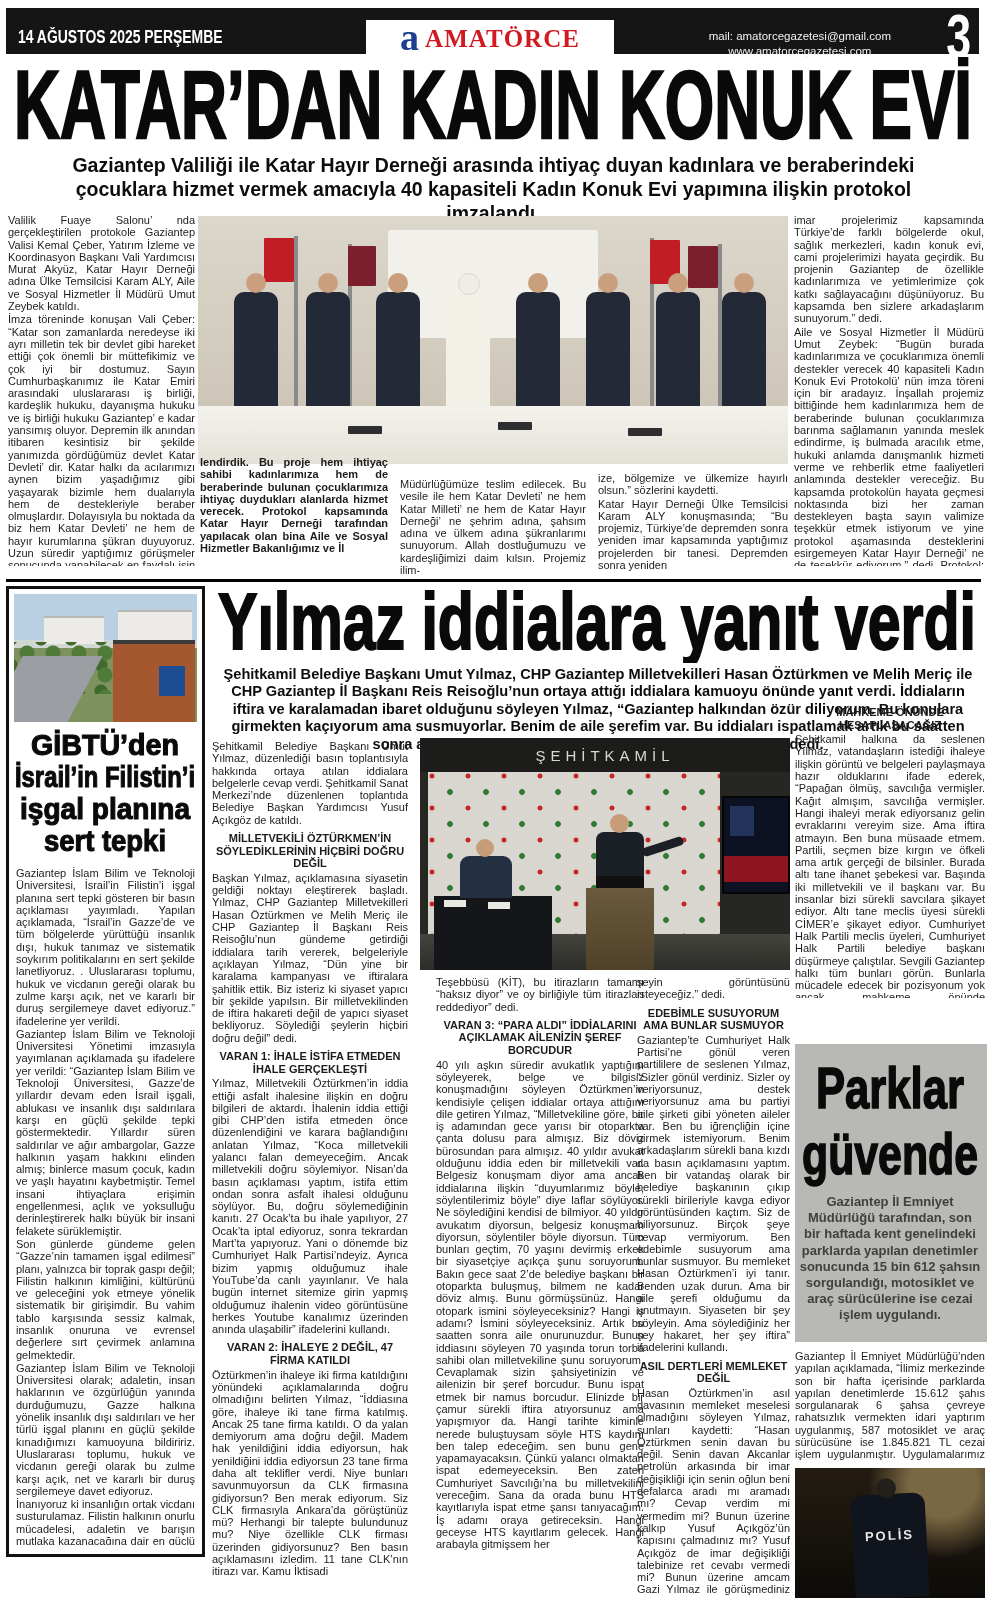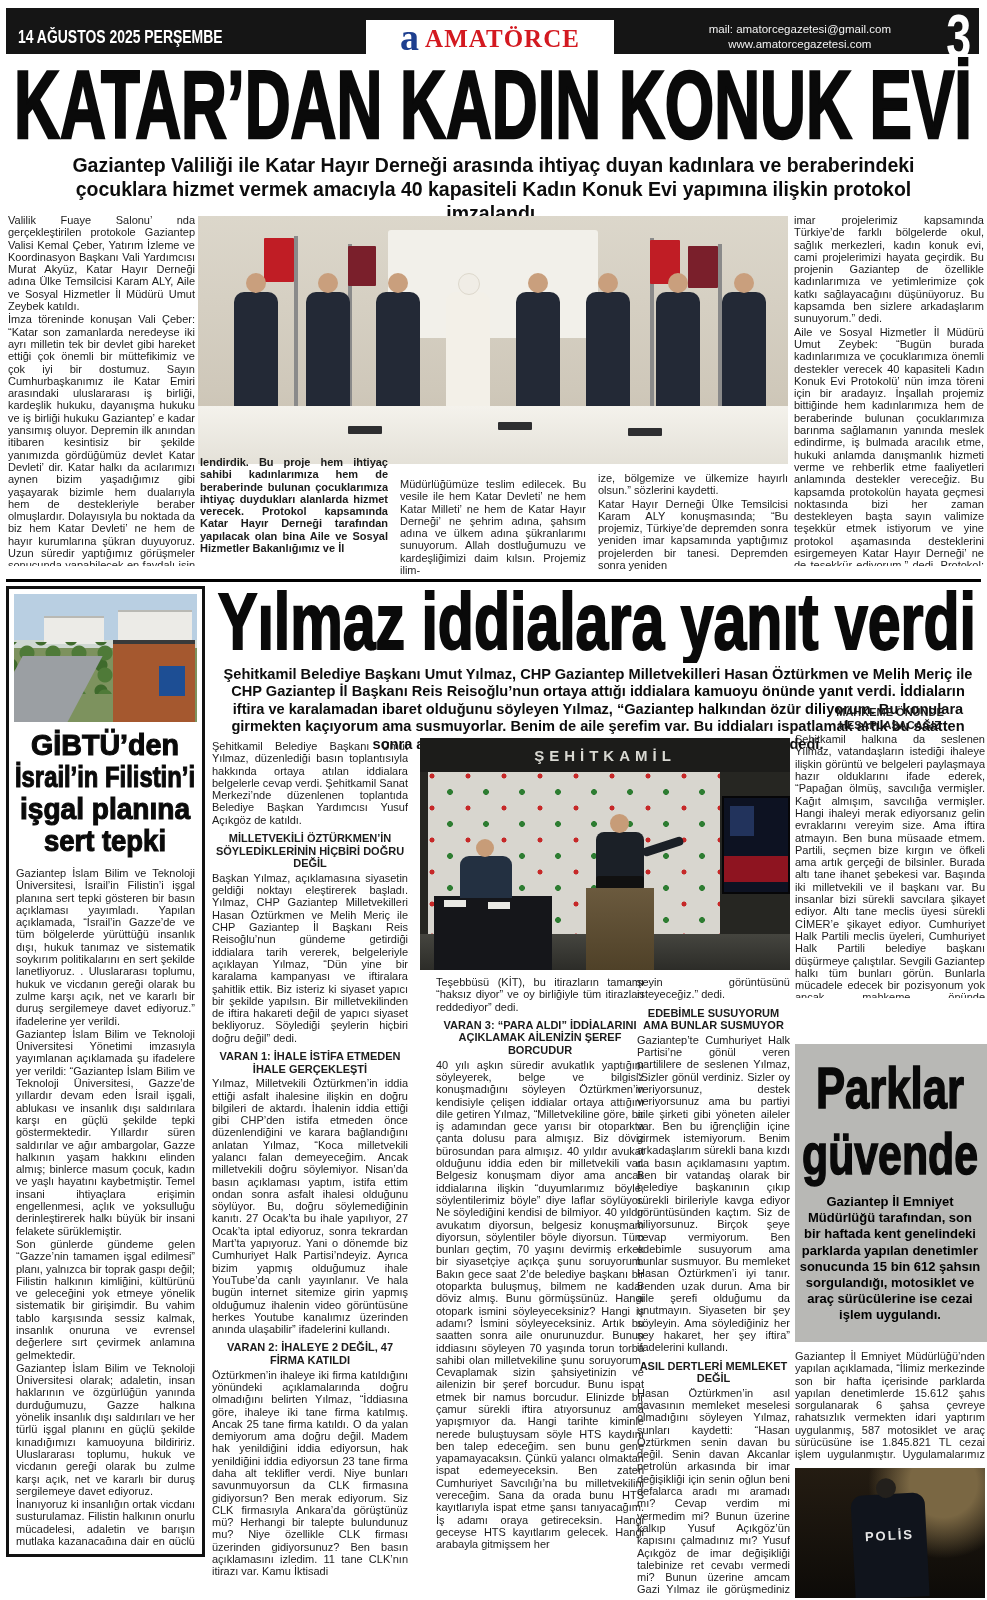--- a/index.html
+++ b/index.html
@@ -9,21 +9,21 @@
   
   .topbar{left:6px;top:8px;width:973px;height:46px;background:#151515;}
   .date{left:12px;top:20px;color:#fff;font-size:17px;font-weight:bold;white-space:nowrap;
         transform:scale(.82,1.05);transform-origin:left center;}
   .logobox{left:360px;top:12px;width:248px;height:38px;background:#fff;display:flex;
            align-items:center;justify-content:center;gap:6px;}
   .logo-a{font-family:"Liberation Serif",serif;font-weight:bold;font-size:38px;line-height:34px;
           color:#1e3f8f;transform:translateY(-2px);}
   .logo-word{font-family:"Liberation Serif",serif;font-weight:bold;font-size:25px;color:#d31920;
              letter-spacing:1px;transform:scaleY(1.05);}
-  .mailbox{right:88px;top:14px;color:#f2f2f2;font-size:11.5px;line-height:15px;text-align:center;}
+  .mailbox{right:88px;top:21px;color:#f2f2f2;font-size:11.5px;line-height:15px;text-align:center;}
   .pagenum{right:8px;top:-8px;color:#fff;font-size:56px;font-weight:900;
            transform:scale(.8,1.12);transform-origin:right top;}
   
   svg text{font-family:"Liberation Sans",sans-serif;font-weight:bold;fill:#0a0a0a;}
   .subhead1{left:55px;top:153px;width:877px;font-size:19.5px;font-weight:bold;text-align:center;
             line-height:24px;color:#0d0d0d;}
   .subhead2{left:216px;top:666px;width:764px;font-size:14.6px;font-weight:bold;text-align:center;
             line-height:17.4px;color:#0d0d0d;}
   
   .col{font-size:11px;line-height:12.3px;text-align:justify;color:#1c1c1c;overflow:hidden;}
@@ -39,21 +39,21 @@
   .ph1-table{left:0;bottom:0;width:100%;height:58px;background:linear-gradient(#f4f2ec,#e4e1d8);}
   .flagpole{width:4px;background:#8a8a8a;}
   .flag{border-radius:1px;}
   .fig{position:absolute;bottom:56px;width:44px;height:116px;background:#232936;border-radius:10px 10px 0 0;}
   .fig::before{content:"";position:absolute;top:-19px;left:12px;width:20px;height:20px;border-radius:50%;background:#c99f7d;}
   .fig.robe{background:#f3f0e8;}
   .fig.robe::before{background:#f0ede6;border:1px solid #ddd8cc;}
   .folder{position:absolute;width:34px;height:8px;background:#2e2e30;border-radius:1px;}
   .photo2{background:#262622;}
   .ph2-top{left:0;top:0;width:100%;height:34px;background:#1c1c1a;display:flex;align-items:center;justify-content:center;}
-  .ph2-topname{color:#d9d9d3;font-weight:bold;font-size:15px;letter-spacing:5px;}
+  .ph2-topname{color:#d9d9d3;font-weight:normal;font-size:15px;letter-spacing:5px;}
   .ph2-backdrop{left:8px;top:34px;width:292px;height:168px;background:#d8d6cf;
       background-image:radial-gradient(circle,#2e7d32 2.6px,transparent 3.2px),
                        radial-gradient(circle,#c62828 2.2px,transparent 2.8px);
       background-size:36px 32px,36px 32px;background-position:4px 4px,22px 20px;}
   .ph2-floor{left:0;bottom:0;width:100%;height:36px;background:linear-gradient(#45453f,#2c2c28);}
   .ph2-tv{left:302px;top:58px;width:64px;height:94px;background:#0d1222;border:2px solid #060608;}
   .ph2-tvred{position:absolute;left:0;bottom:10px;width:100%;height:26px;background:#8e1420;}
   .ph2-tvblue{position:absolute;left:6px;top:8px;width:24px;height:30px;background:#22335c;}
   .ph2-podium{left:166px;top:150px;width:68px;height:82px;background:linear-gradient(#6b5a3e,#4f4128);}
   .ph2-mics{left:176px;top:138px;width:48px;height:14px;background:#111;border-radius:3px;}
@@ -73,21 +73,21 @@
   .ph3-orange{position:absolute;right:2px;bottom:0;width:82px;height:78px;background:#a5582f;border-top:4px solid #3a3a3a;}
   .ph3-sign{position:absolute;right:10px;bottom:26px;width:26px;height:30px;background:#1d4e94;}
   .photo4{background:radial-gradient(circle at 78% 12%,#7a6743 0 18%,transparent 40%),linear-gradient(#241c12,#0d0b08);}
   .ph4-officer{left:58px;top:26px;width:74px;height:104px;background:#10141c;border-radius:12px 12px 0 0;transform:rotate(-3deg);}
   .ph4-officer::before{content:"";position:absolute;top:-16px;left:26px;width:20px;height:20px;border-radius:50%;background:#23201c;}
   .ph4-label{position:absolute;top:34px;left:0;width:100%;text-align:center;color:#e8e8e8;
              font-weight:bold;font-size:13px;letter-spacing:2px;}
   
   .parklar-gray{left:795px;top:1044px;width:208px;height:298px;background:#b8b8b5;}
   .parklar-lede{position:absolute;left:4px;top:150px;width:182px;font-size:13px;font-weight:bold;
-                text-align:center;line-height:16.2px;color:#000000;}
+                text-align:center;line-height:16.2px;color:#404040;}
 </style>
 </head>
 <body>
 
 <div class="page">
 
   <div class="abs topbar">
     <div class="abs date">14 AĞUSTOS 2025 PERŞEMBE</div>
     <div class="abs logobox">
       <span class="logo-a">a</span>

